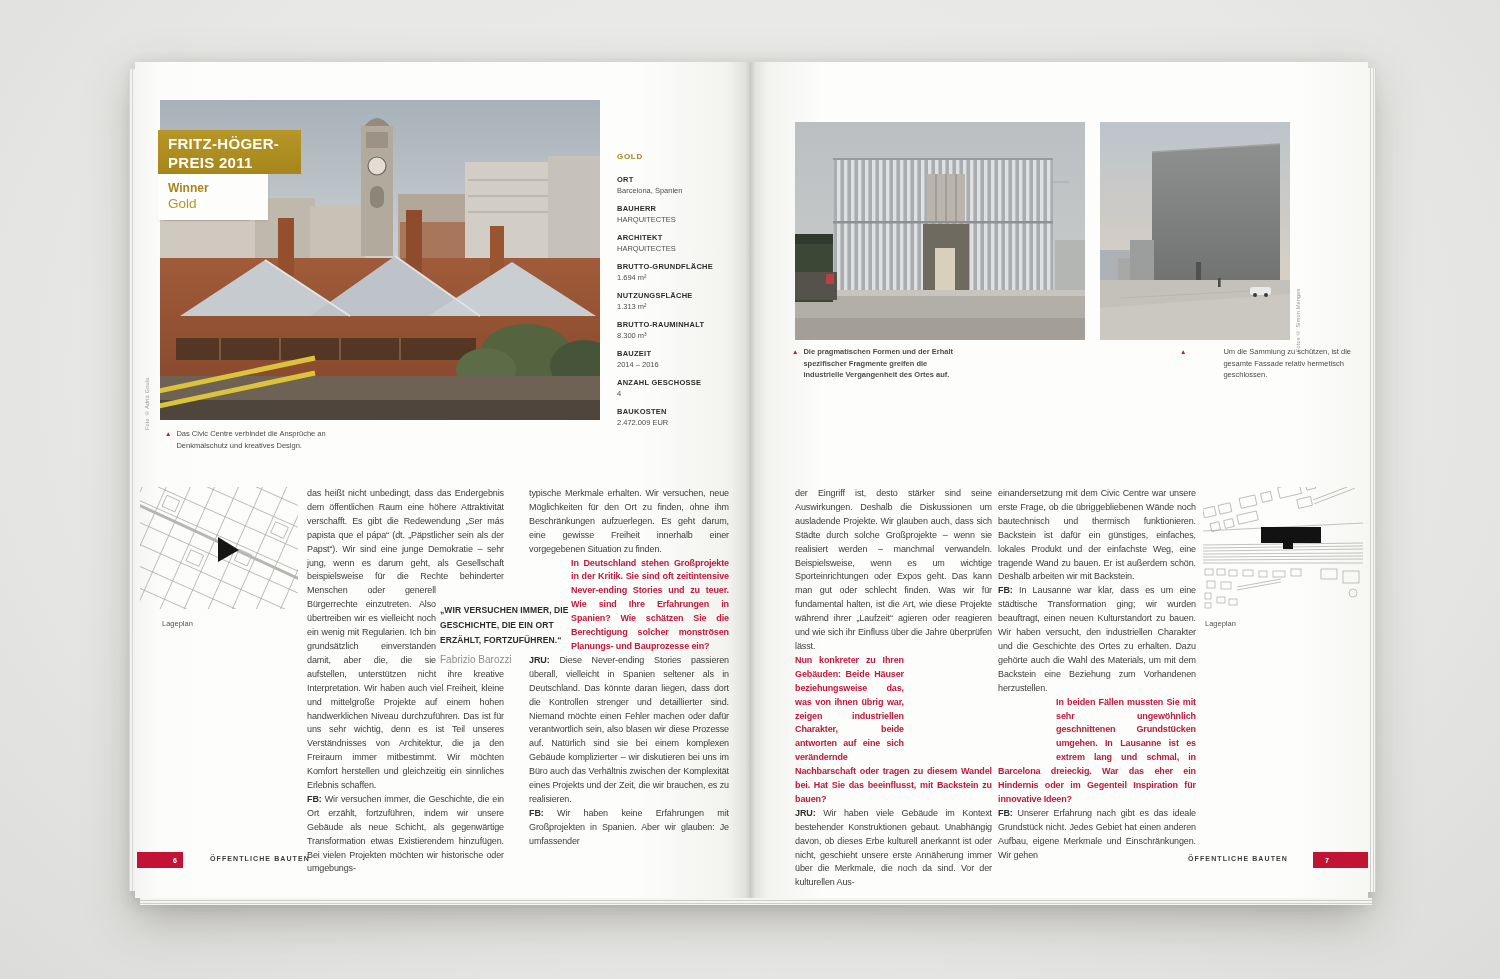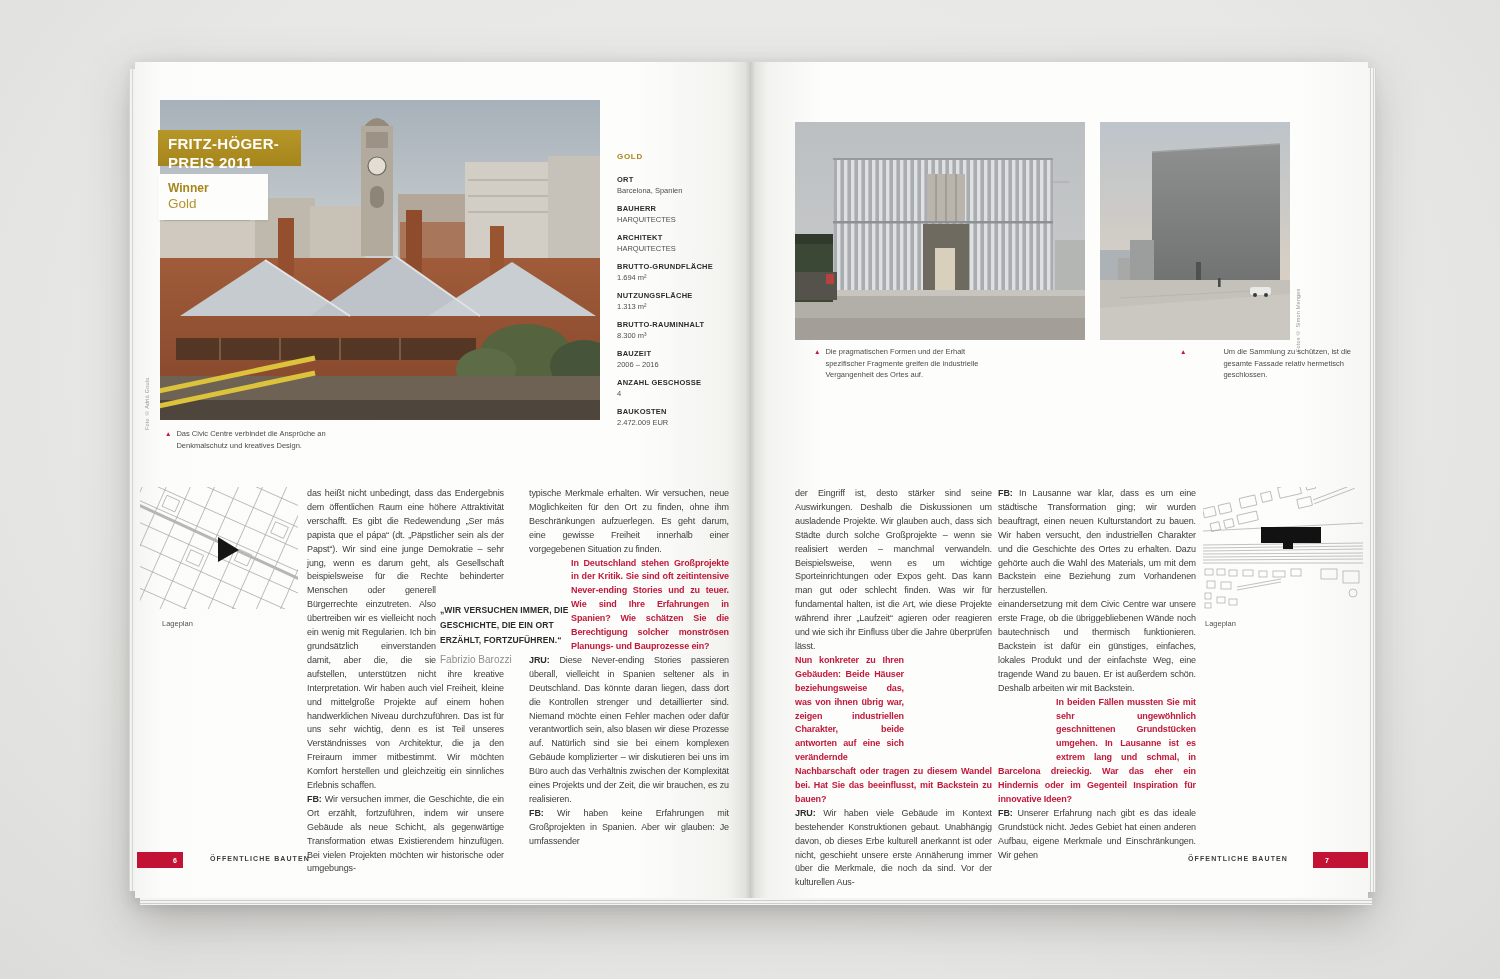--- a/index.html
+++ b/index.html
@@ -20,39 +20,39 @@
   .page-right{left:615px;width:618px;
     background:linear-gradient(to right,#e6e6e3 0,#f2f2ef 16px,#fdfdfc 72px,#fdfdfc 540px,#f6f6f3 618px);}
   .fold{position:absolute;left:596px;top:0;width:38px;height:836px;pointer-events:none;
     background:linear-gradient(to right,rgba(80,75,65,0) 0%,rgba(80,75,65,.06) 38%,rgba(55,50,42,.16) 51%,rgba(80,75,65,.05) 64%,rgba(80,75,65,0) 100%);}
 
   .photo{position:absolute;display:block;}
   .photo-main{left:25px;top:38px;width:440px;height:320px;}
   .photo-a{left:45px;top:60px;width:290px;height:218px;}
   .photo-b{left:350px;top:60px;width:190px;height:218px;}
 
-  .badge-gold{position:absolute;left:23px;top:68px;width:143px;height:36px;box-sizing:border-box;
+  .badge-gold{position:absolute;left:23px;top:68px;width:143px;height:44px;box-sizing:border-box;
     background:linear-gradient(180deg,#b69627,#a6861c);color:#fdfdfb;font-weight:bold;
     font-size:15px;line-height:19px;padding:4px 0 0 10px;letter-spacing:.3px;}
   .badge-white{position:absolute;left:23px;top:112px;width:110px;height:46px;box-sizing:border-box;
     background:#fdfdfc;padding:6px 0 0 10px;box-shadow:0 1px 2px rgba(0,0,0,.08);}
   .badge-winner{color:#a6861c;font-weight:bold;font-size:12px;line-height:16px;}
   .badge-award{color:#b2952f;font-size:13.5px;line-height:16px;}
 
   .facts{position:absolute;left:482px;top:90px;width:128px;}
   .facts-h{font-size:8px;font-weight:bold;color:#a6861c;letter-spacing:.7px;margin-bottom:14px;}
   .fact{margin-bottom:8.5px;}
   .fact-l{font-size:7.5px;font-weight:bold;color:#2c2c2b;letter-spacing:.25px;line-height:9.5px;margin-bottom:1.5px;}
   .fact-v{font-size:7.5px;color:#4e4e4c;line-height:9.5px;}
 
   .caption{position:absolute;display:flex;align-items:flex-start;}
   .tri{color:#c2183a;font-size:6.5px;line-height:11px;margin-right:5px;}
   .cap-text{font-size:7.5px;line-height:11.5px;color:#4c4c4a;}
   .cap-main{left:30px;top:366px;} .cap-main .cap-text{width:152px;}
-  .cap-1{left:64px;top:284px;} .cap-1 .cap-text{width:160px;}
+  .cap-1{left:42px;top:284px;font-weight:bold;} .cap-1 .cap-text{width:160px;}
   .cap-2{left:430px;top:284px;gap:32px;} .cap-2 .cap-text{width:128px;}
 
   .credit{position:absolute;font-size:5.5px;color:#9b9b98;letter-spacing:.2px;
     writing-mode:vertical-rl;transform:rotate(180deg);}
   .credit-1{left:9px;top:258px;height:110px;}
   .credit-2{left:545px;top:200px;height:90px;}
 
   .map{position:absolute;background:transparent;}
   .map1{left:5px;top:425px;width:158px;height:122px;}
   .map2{left:453px;top:425px;width:160px;height:122px;}
@@ -193,21 +193,21 @@
         <div class="fact">
             <div class="fact-l">NUTZUNGSFLÄCHE</div>
             <div class="fact-v">1.313 m²</div>
           </div>
         <div class="fact">
             <div class="fact-l">BRUTTO-RAUMINHALT</div>
             <div class="fact-v">8.300 m³</div>
           </div>
         <div class="fact">
             <div class="fact-l">BAUZEIT</div>
-            <div class="fact-v">2006 – 2016</div>
+            <div class="fact-v">2014 – 2016</div>
           </div>
         <div class="fact">
             <div class="fact-l">ANZAHL GESCHOSSE</div>
             <div class="fact-v">4</div>
           </div>
         <div class="fact">
             <div class="fact-l">BAUKOSTEN</div>
             <div class="fact-v">2.472.009 EUR</div>
           </div>
       </div>
@@ -359,22 +359,22 @@
       </div>
 
       <div class="body-col c-r1">
         <p>der Eingriff ist, desto stärker sind seine Auswirkungen. Deshalb die Diskussionen um ausladende Projekte. Wir glauben auch, dass sich Städte durch solche Großprojekte – wenn sie realisiert werden – manchmal verwandeln. Beispielsweise, wenn es um wichtige Sporteinrichtungen oder Expos geht. Das kann man gut oder schlecht finden. Was wir für fundamental halten, ist die Art, wie diese Projekte während ihrer „Laufzeit“ agieren oder reagieren und wie sich ihr Einfluss über die Jahre überprüfen lässt.</p>
         <p class="q mt12"><span class="sp-r s3"></span><span>Nun konkreter zu Ihren Gebäuden: Beide Häuser beziehungsweise das, was von ihnen übrig war, zeigen industriellen Charakter, beide antworten auf eine sich verändernde Nachbarschaft oder tragen zu diesem Wandel bei. Hat Sie das beeinflusst, mit Backstein zu bauen?</span></p>
         <p><b class="spk">JRU:</b> <span>Wir haben viele Gebäude im Kontext bestehender Konstruktionen gebaut. Unabhängig davon, ob dieses Erbe kulturell anerkannt ist oder nicht, geschieht unsere erste Annäherung immer über die Merkmale, die noch da sind. Vor der kulturellen Aus-</span></p>
       </div>
 
 
       <div class="body-col c-r2">
+        <p>einandersetzung mit dem Civic Centre war unsere erste Frage, ob die übriggebliebenen Wände noch bautechnisch und thermisch funktionieren. Backstein ist dafür ein günstiges, einfaches, lokales Produkt und der einfachste Weg, eine tragende Wand zu bauen. Er ist außerdem schön. Deshalb arbeiten wir mit Backstein.</p>
         <p><b class="spk">FB:</b> <span>In Lausanne war klar, dass es um eine städtische Transformation ging; wir wurden beauftragt, einen neuen Kulturstandort zu bauen. Wir haben versucht, den industriellen Charakter und die Geschichte des Ortes zu erhalten. Dazu gehörte auch die Wahl des Materials, um mit dem Backstein eine Beziehung zum Vorhandenen herzustellen.</span></p>
-        <p>einandersetzung mit dem Civic Centre war unsere erste Frage, ob die übriggebliebenen Wände noch bautechnisch und thermisch funktionieren. Backstein ist dafür ein günstiges, einfaches, lokales Produkt und der einfachste Weg, eine tragende Wand zu bauen. Er ist außerdem schön. Deshalb arbeiten wir mit Backstein.</p>
         <p class="q mt12"><span class="sp-l s4"></span><span>In beiden Fällen mussten Sie mit sehr ungewöhnlich geschnittenen Grundstücken umgehen. In Lausanne ist es extrem lang und schmal, in Barcelona dreieckig. War das eher ein Hindernis oder im Gegenteil Inspiration für innovative Ideen?</span></p>
         <p><b class="spk">FB:</b> <span>Unserer Erfahrung nach gibt es das ideale Grundstück nicht. Jedes Gebiet hat einen anderen Aufbau, eigene Merkmale und Einschränkungen. Wir gehen</span></p>
       </div>
 
       <svg class="map map2" viewBox="0 0 160 122">
         <defs>
             <clipPath id="mclip2">
               <rect width="160" height="122"></rect>
             </clipPath>
           </defs>

